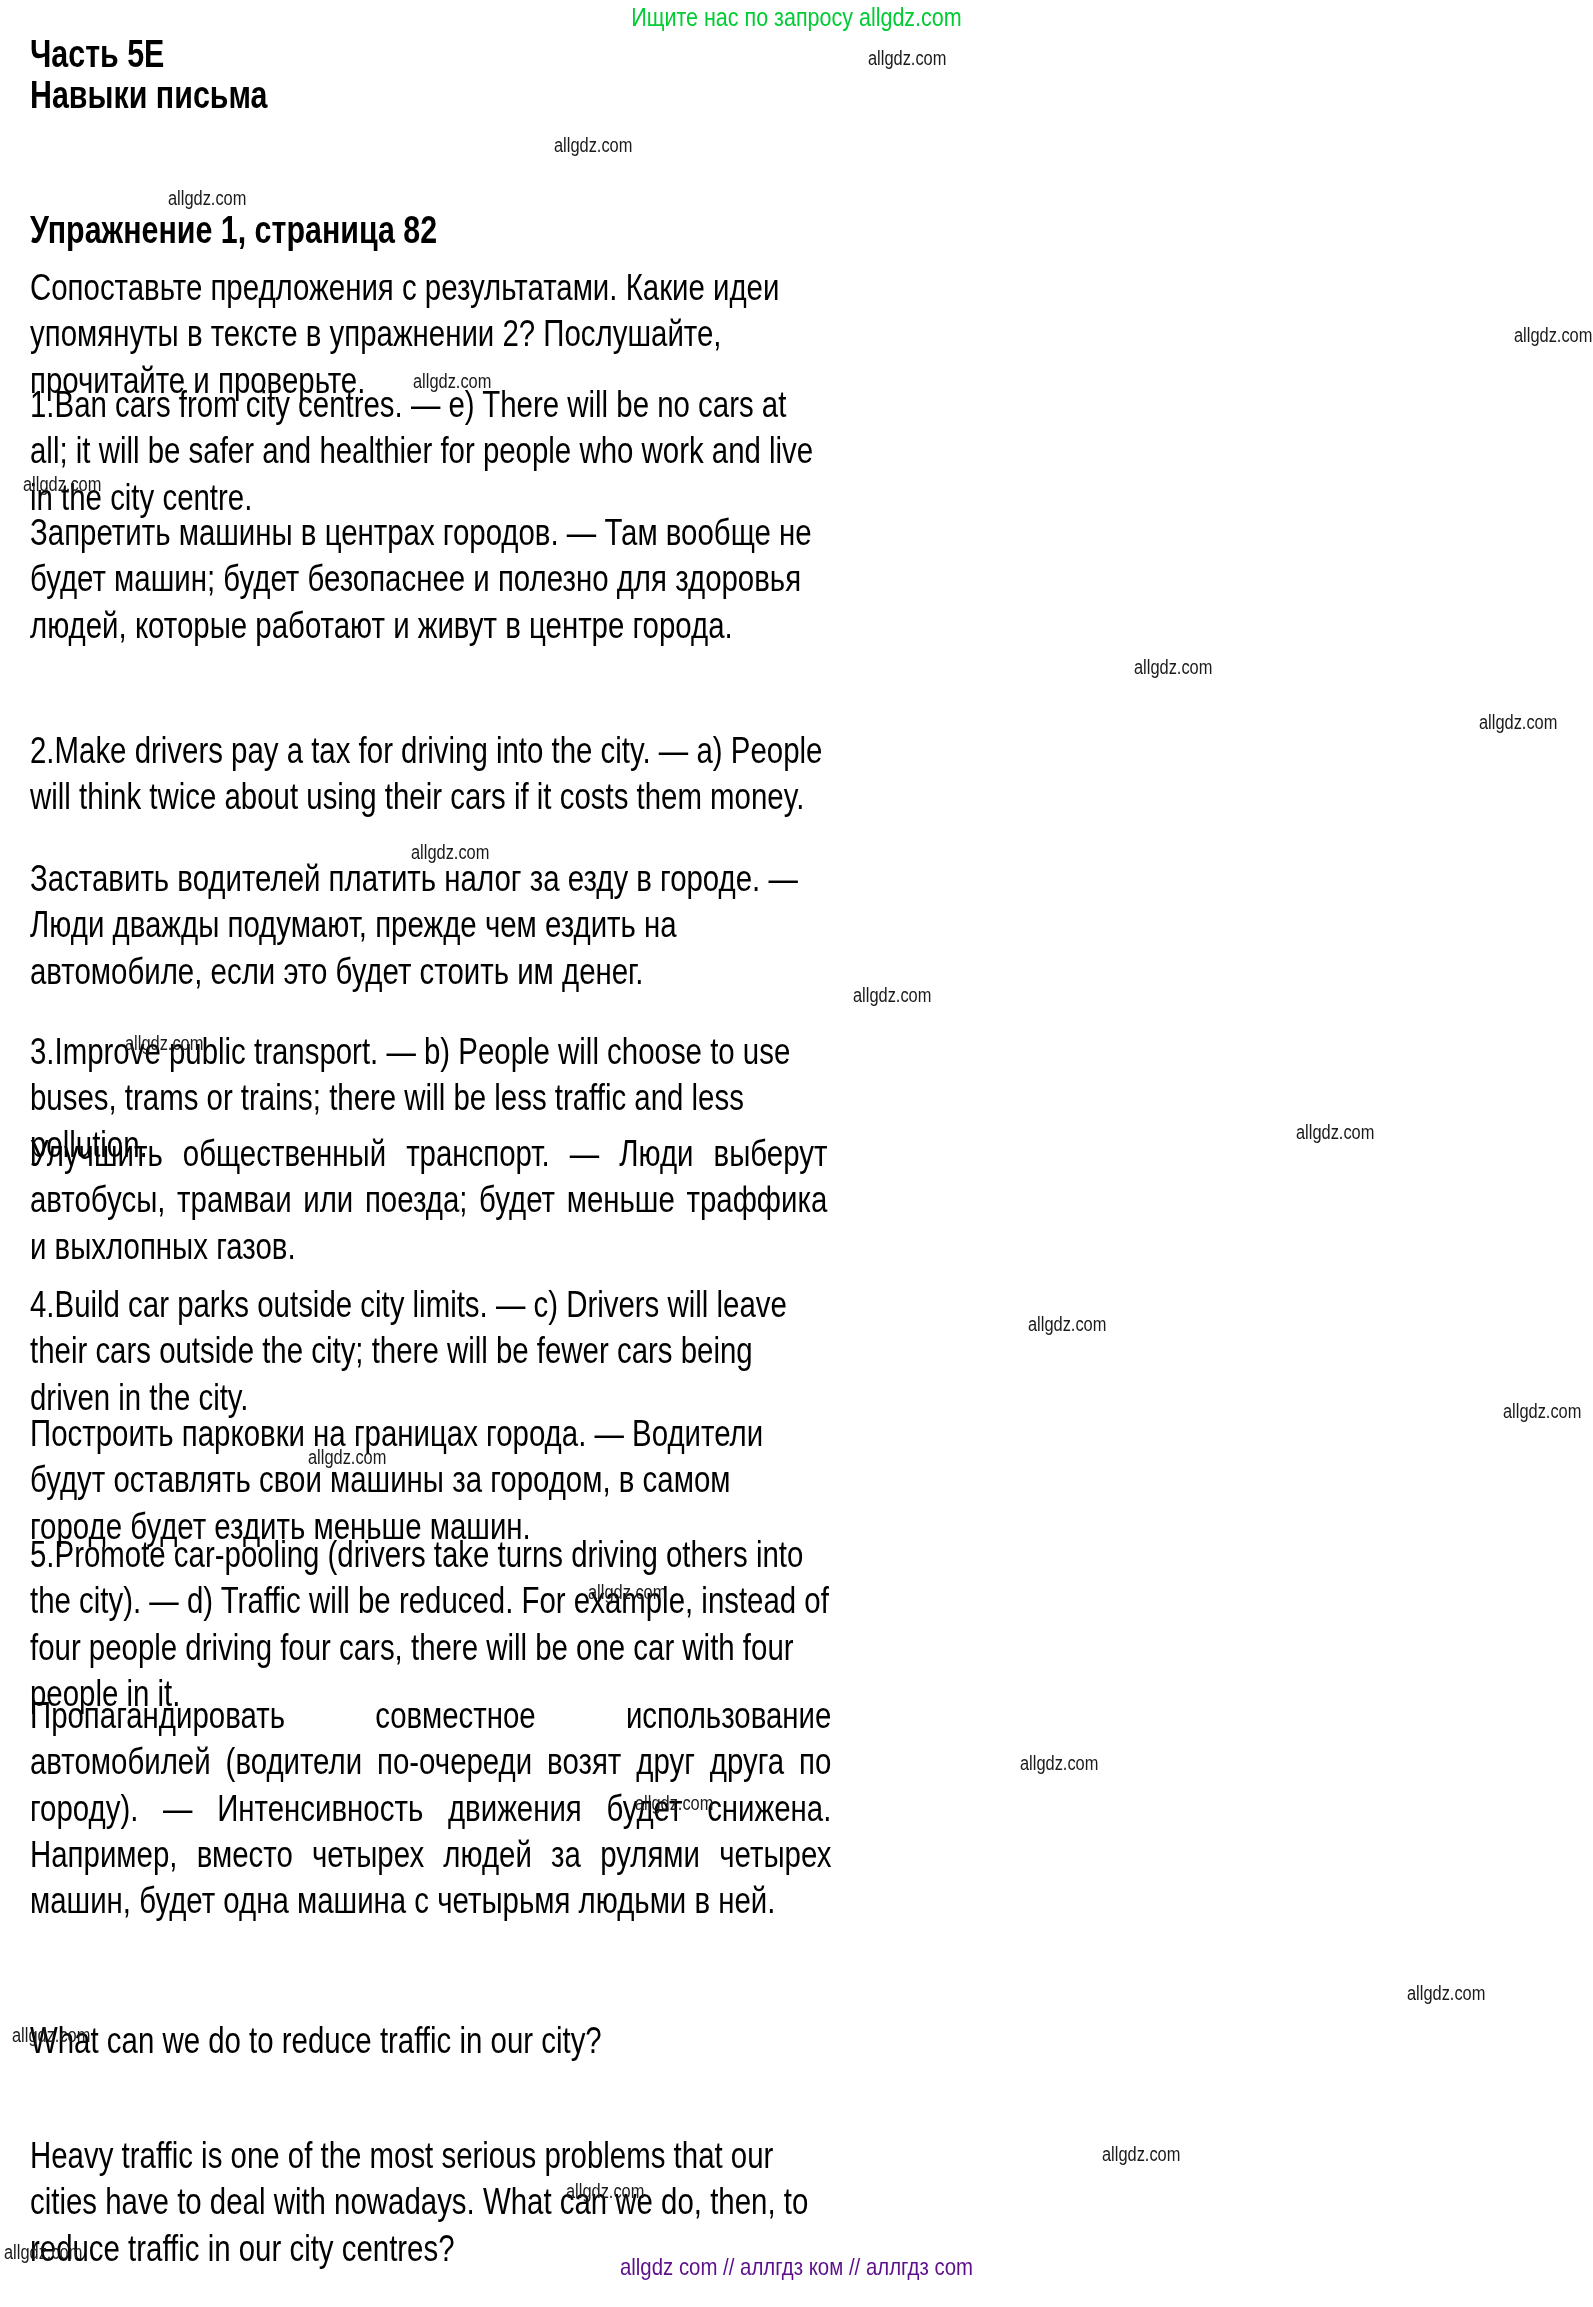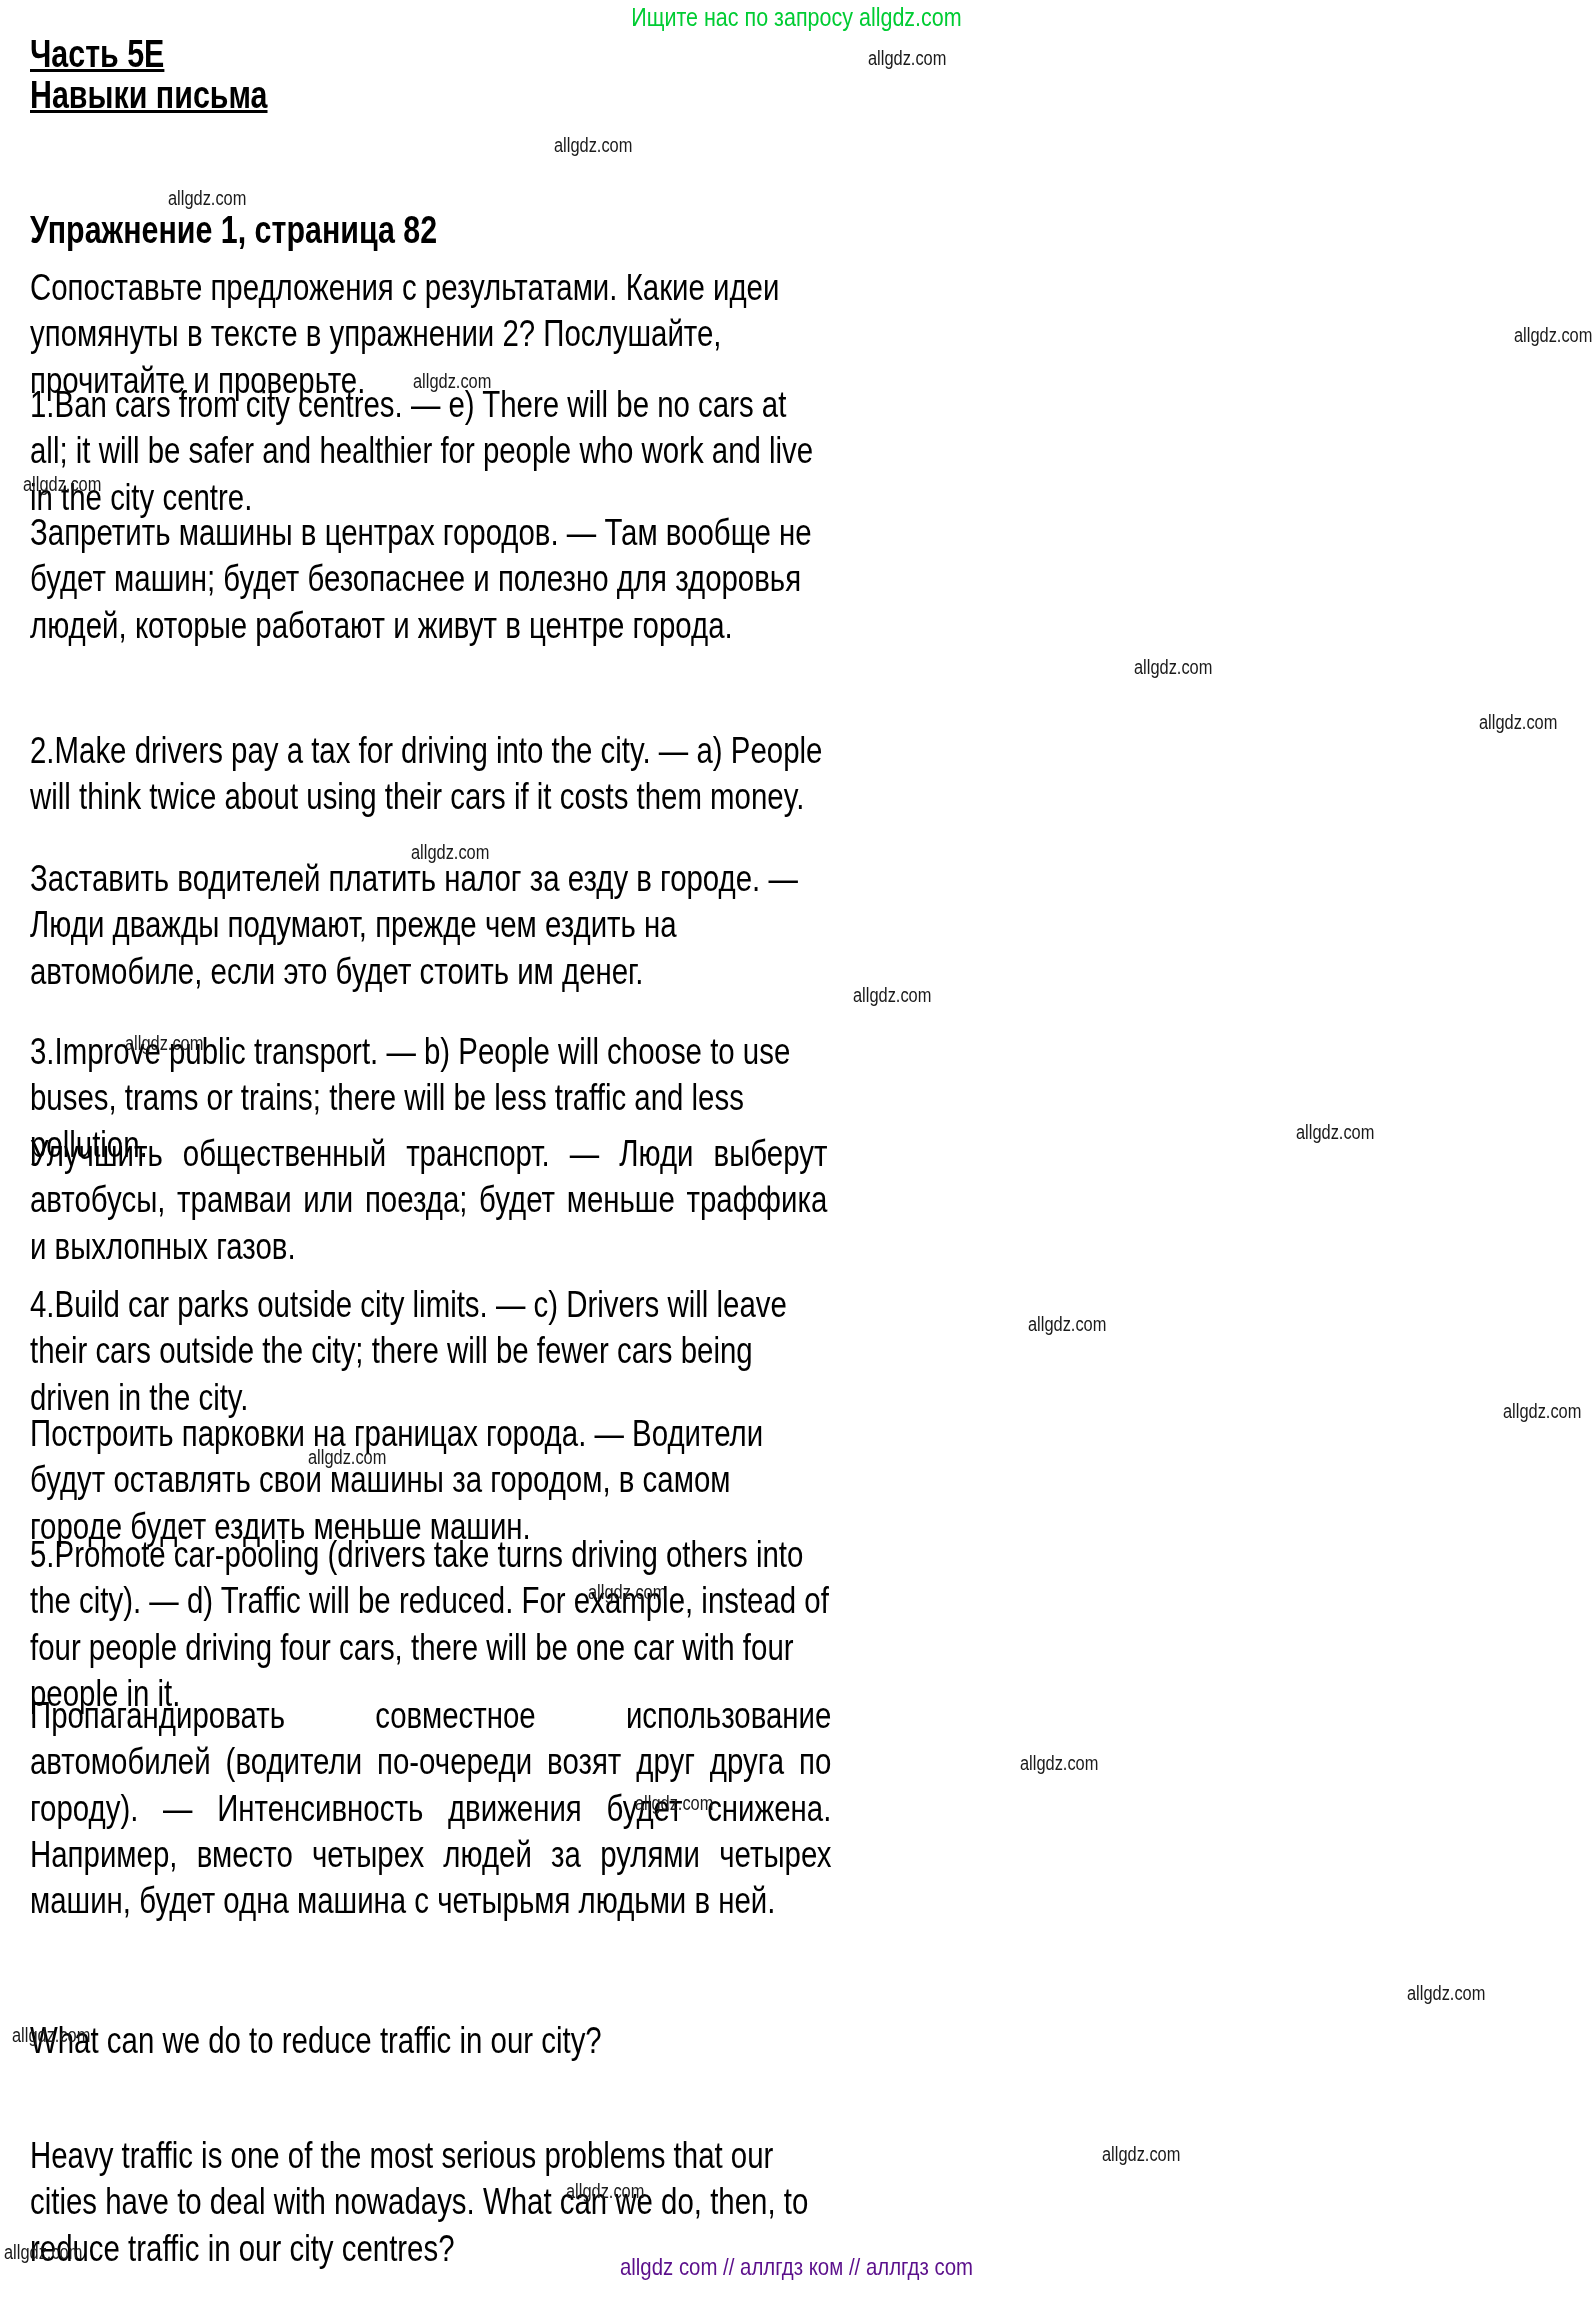--- a/index.html
+++ b/index.html
@@ -99,21 +99,21 @@
     z-index: 4;
   }
 </style>
 </head>
 <body>
 
 <div class="page">
 
   <div class="banner" style="color: rgb(0, 204, 51);">Ищите нас по запросу allgdz.com</div>
 
-  <div class="abs" style="top:34px;text-decoration:underline;">
+  <div class="abs" style="top:34px;">
     <div class="h-part">Часть 5E</div>
     <div class="h-sub">Навыки письма</div>
   </div>
 
   <div class="abs h-ex" style="top:210px;">Упражнение 1, страница 82</div>
 
   <div class="abs p" style="top:265px; width:998px;">Сопоставьте предложения с результатами. Какие идеи упомянуты в тексте в упражнении 2? Послушайте, прочитайте и проверьте.</div>
 
   <div class="abs p" style="top:382px; width:1003px;">1.Ban cars from city centres. — e) There will be no cars at all; it will be safer and healthier for people who work and live in the city centre.</div>
   <div class="abs p" style="top:510px; width:1003px;">Запретить машины в центрах городов. — Там вообще не будет машин; будет безопаснее и полезно для здоровья людей, которые работают и живут в центре города.</div>

